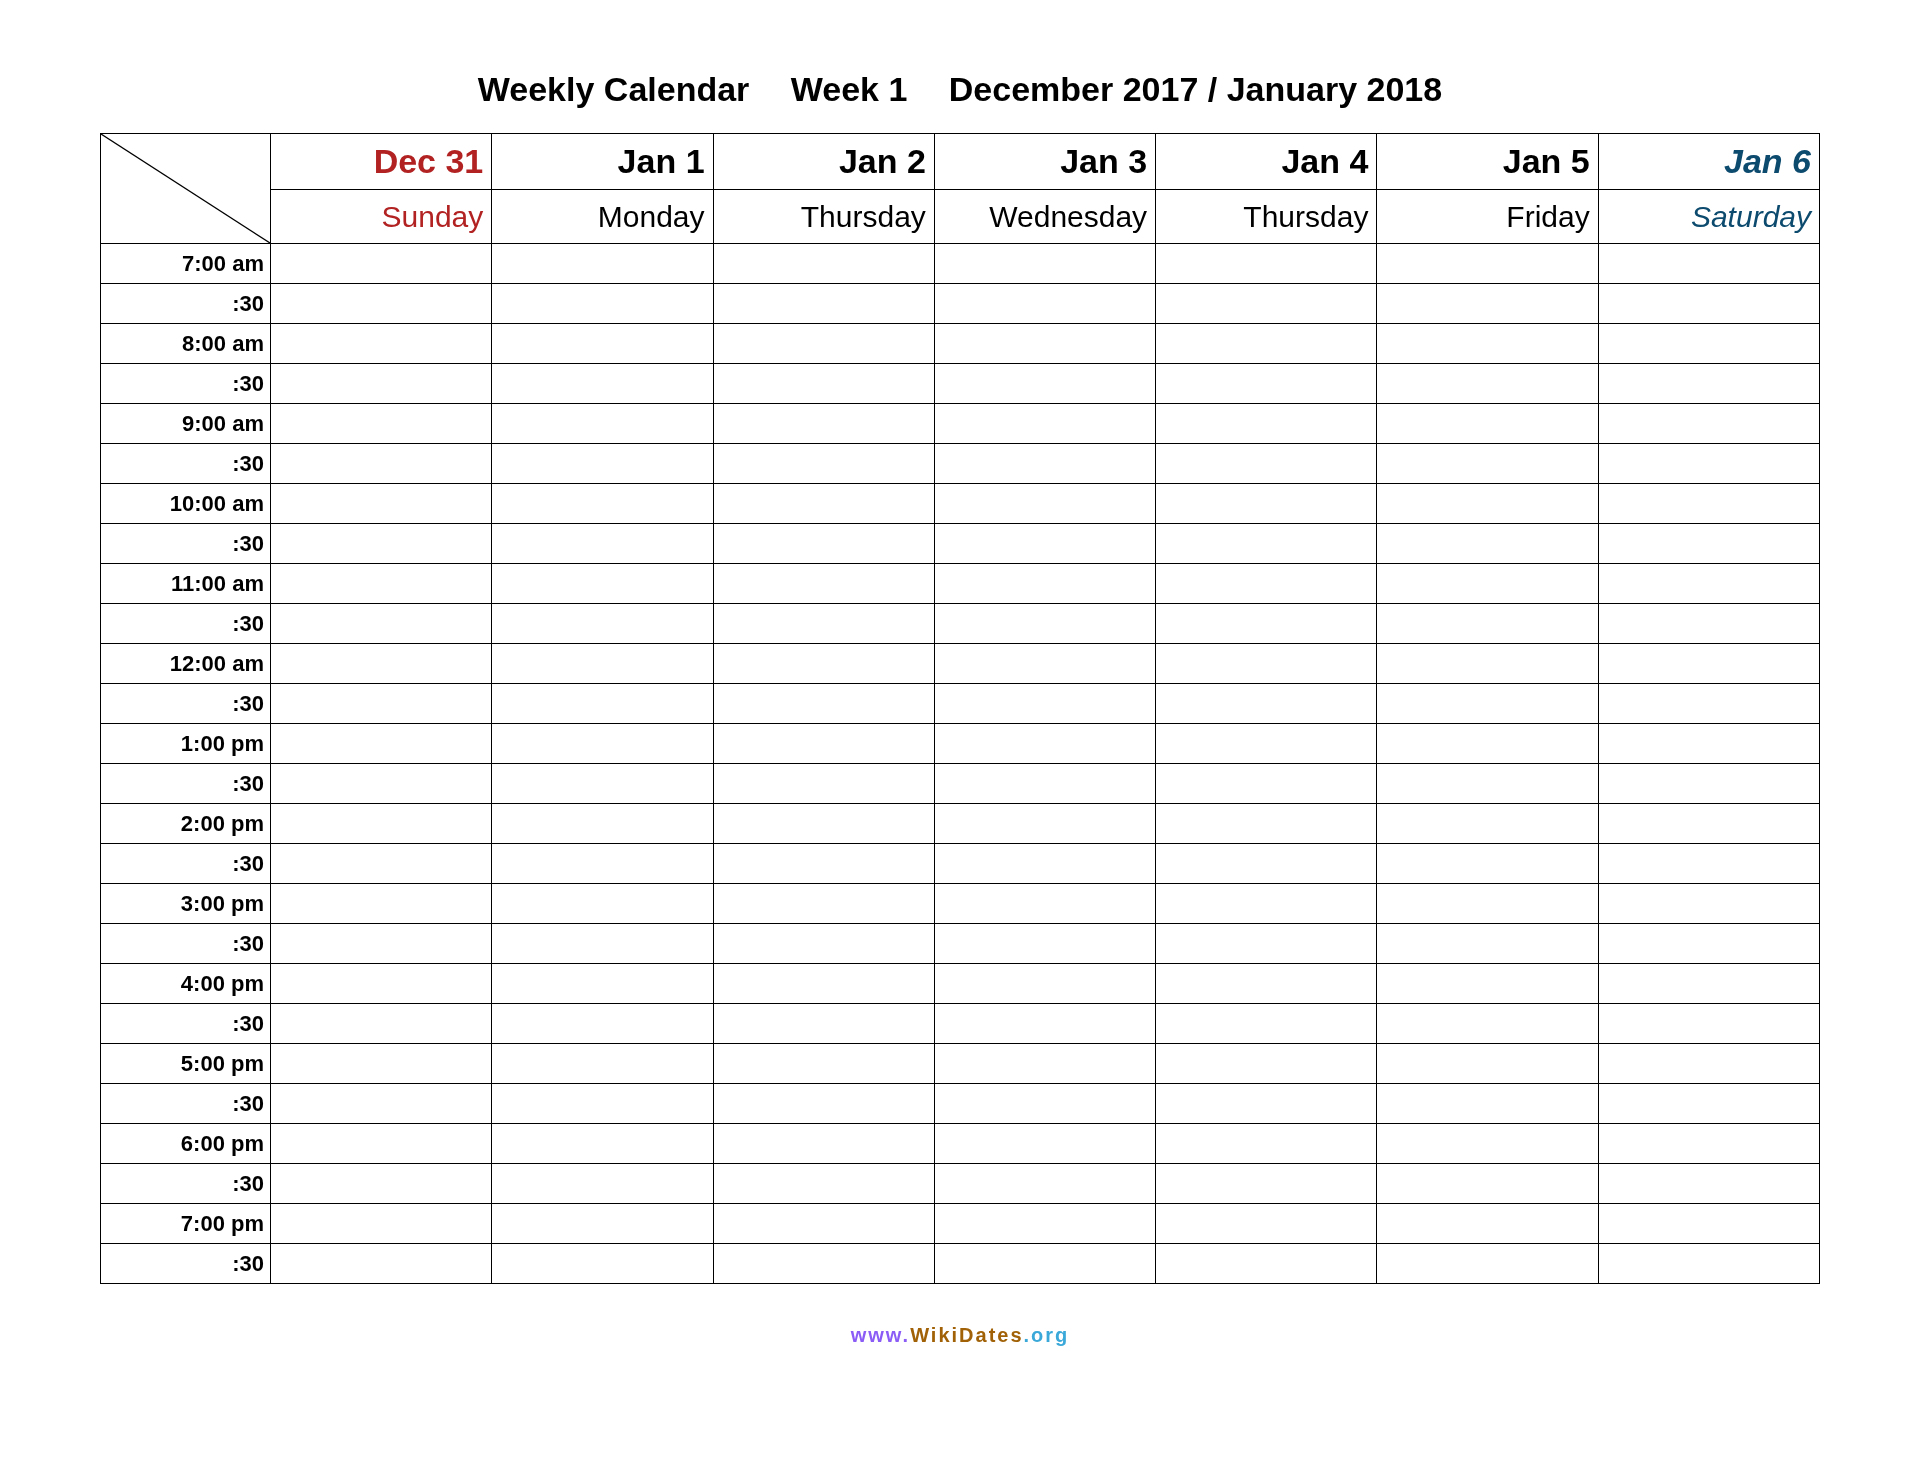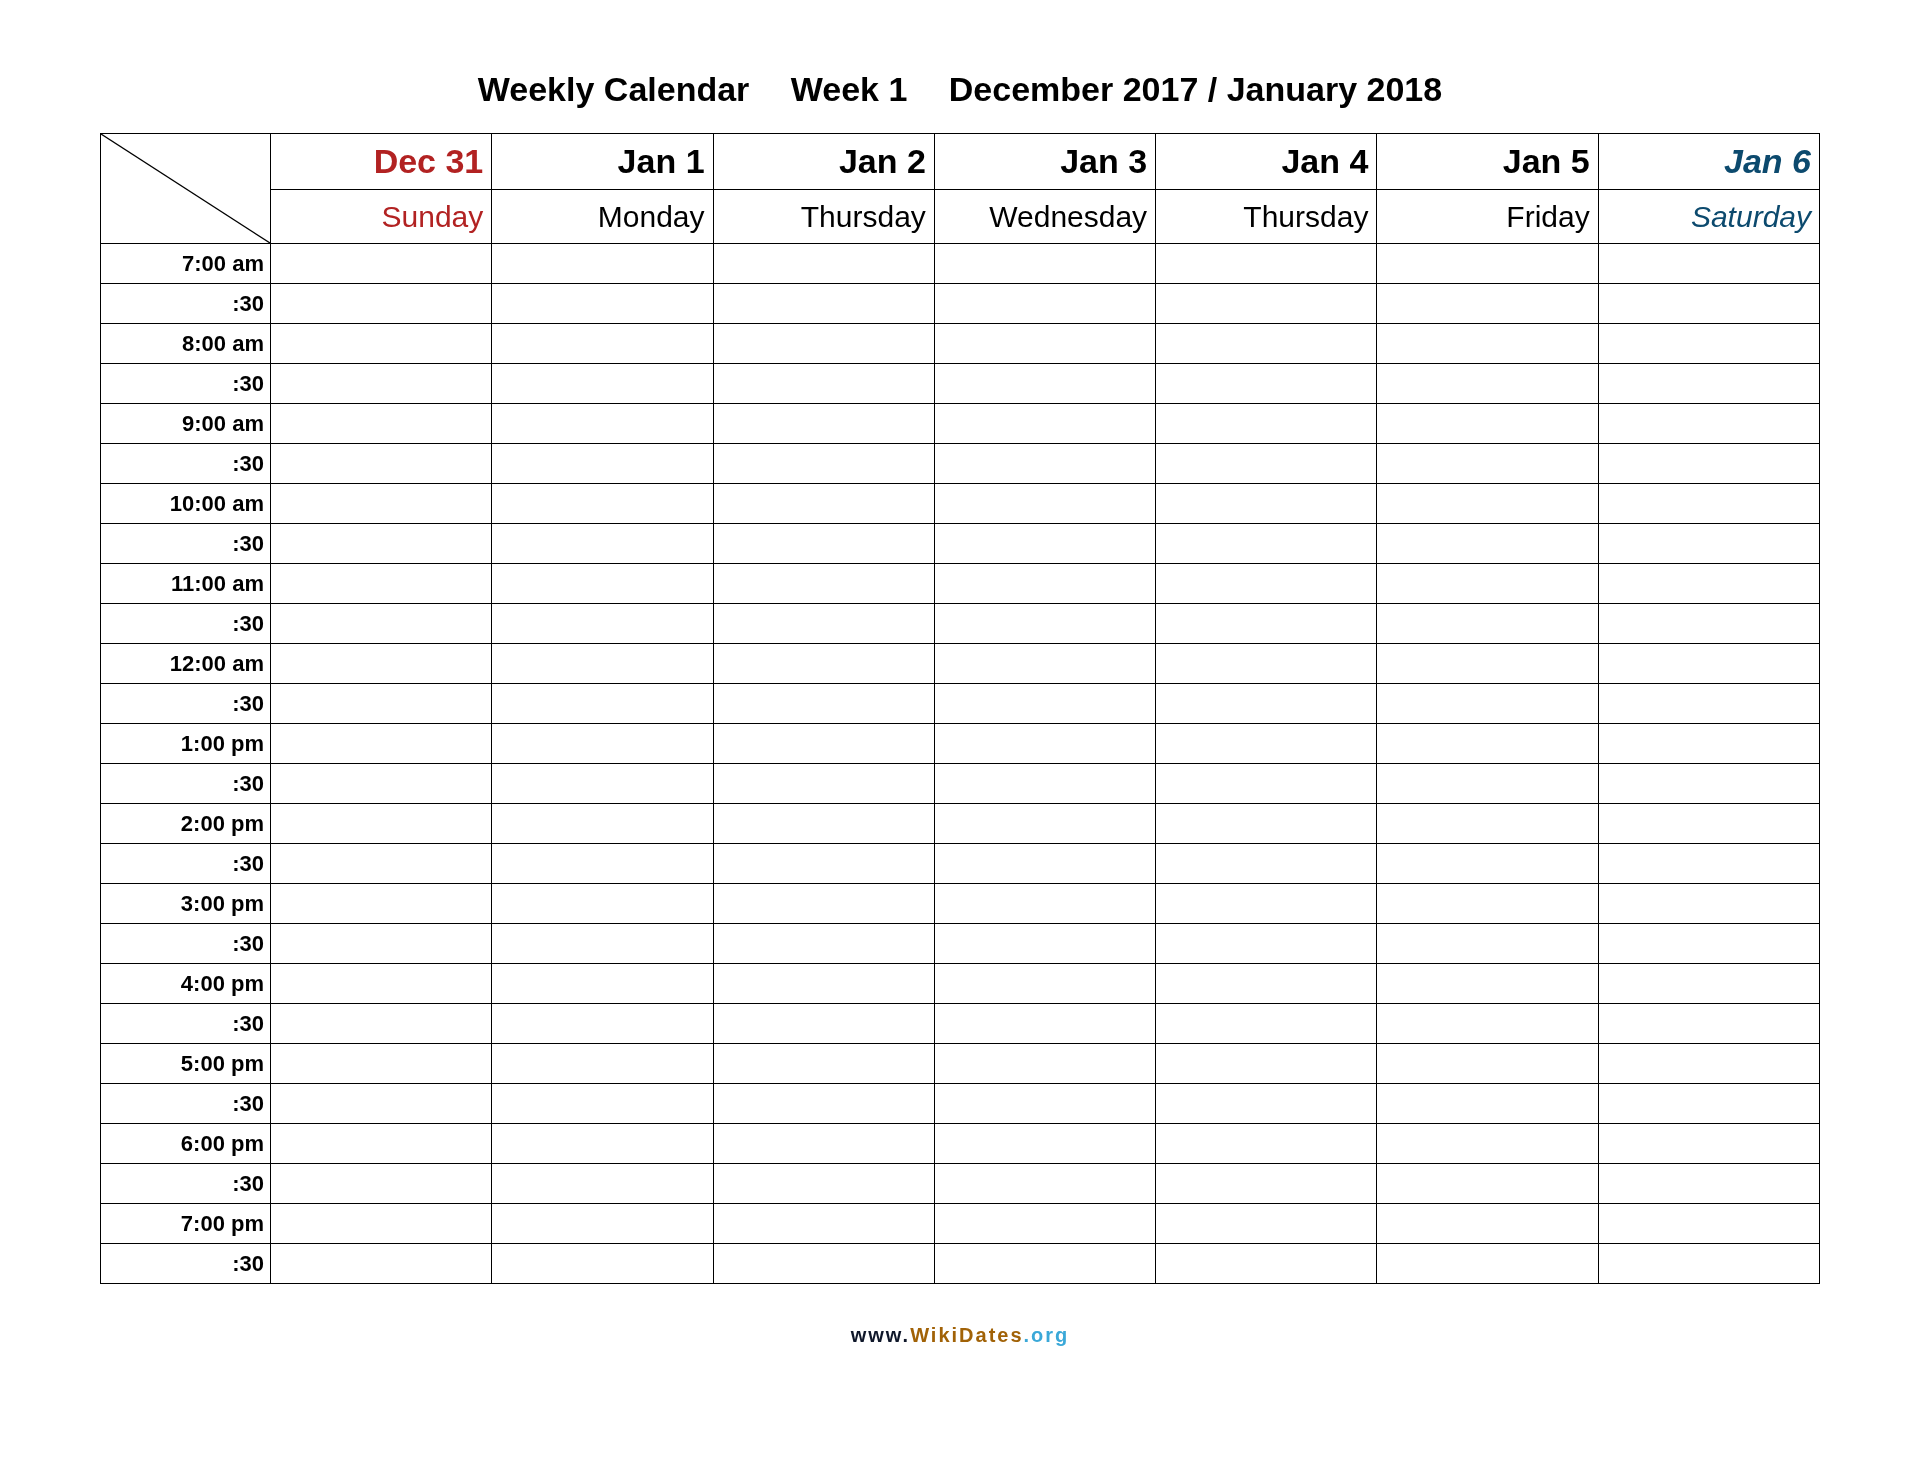--- a/index.html
+++ b/index.html
@@ -62,21 +62,21 @@
     padding-right: 6px;
   }
   td.slot-cell { background: #fff; }
   .footer {
     margin-top: 40px;
     text-align: center;
     font-size: 20px;
     font-weight: bold;
     letter-spacing: 2px;
   }
-  .footer .f1 { color: #0f172a; }
+  .footer .f1 { color: #8b5cf6; }
   .footer .f2 { color: #a16207; }
   .footer .f3 { color: #3aa8d8; }
 </style>
 </head>
 <body>
 
 <div class="title-row">
   <span>Weekly Calendar</span>
   <span>Week 1</span>
   <span>December 2017 / January 2018</span>

